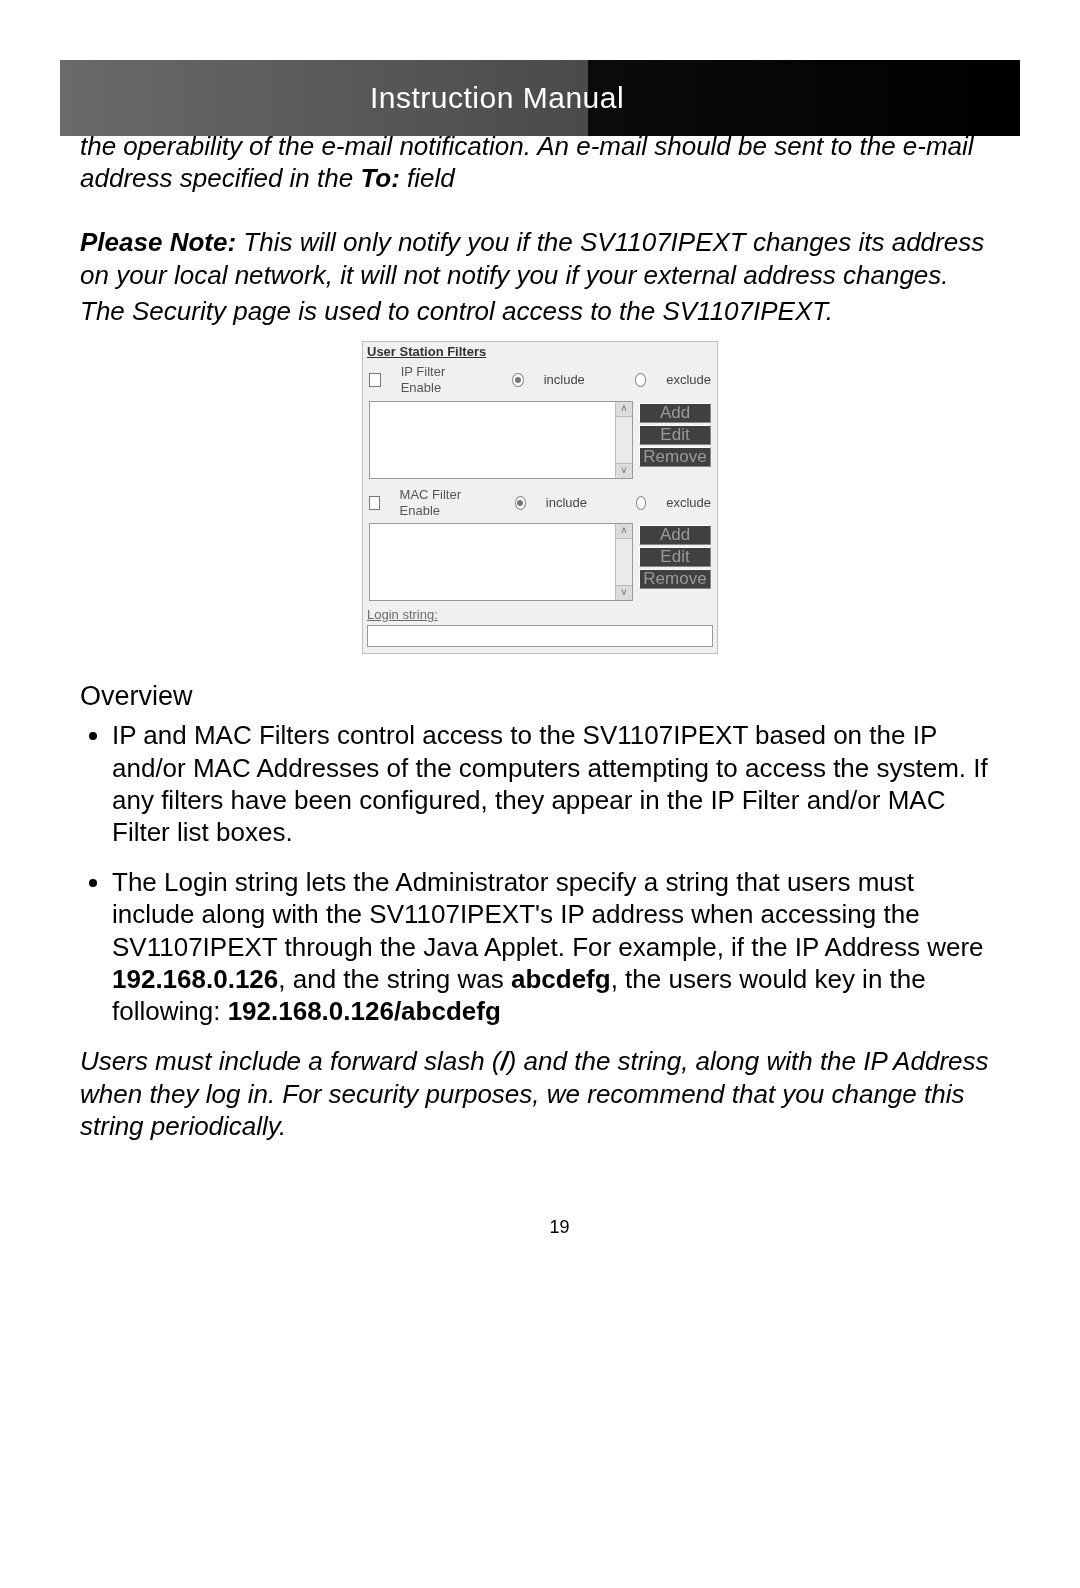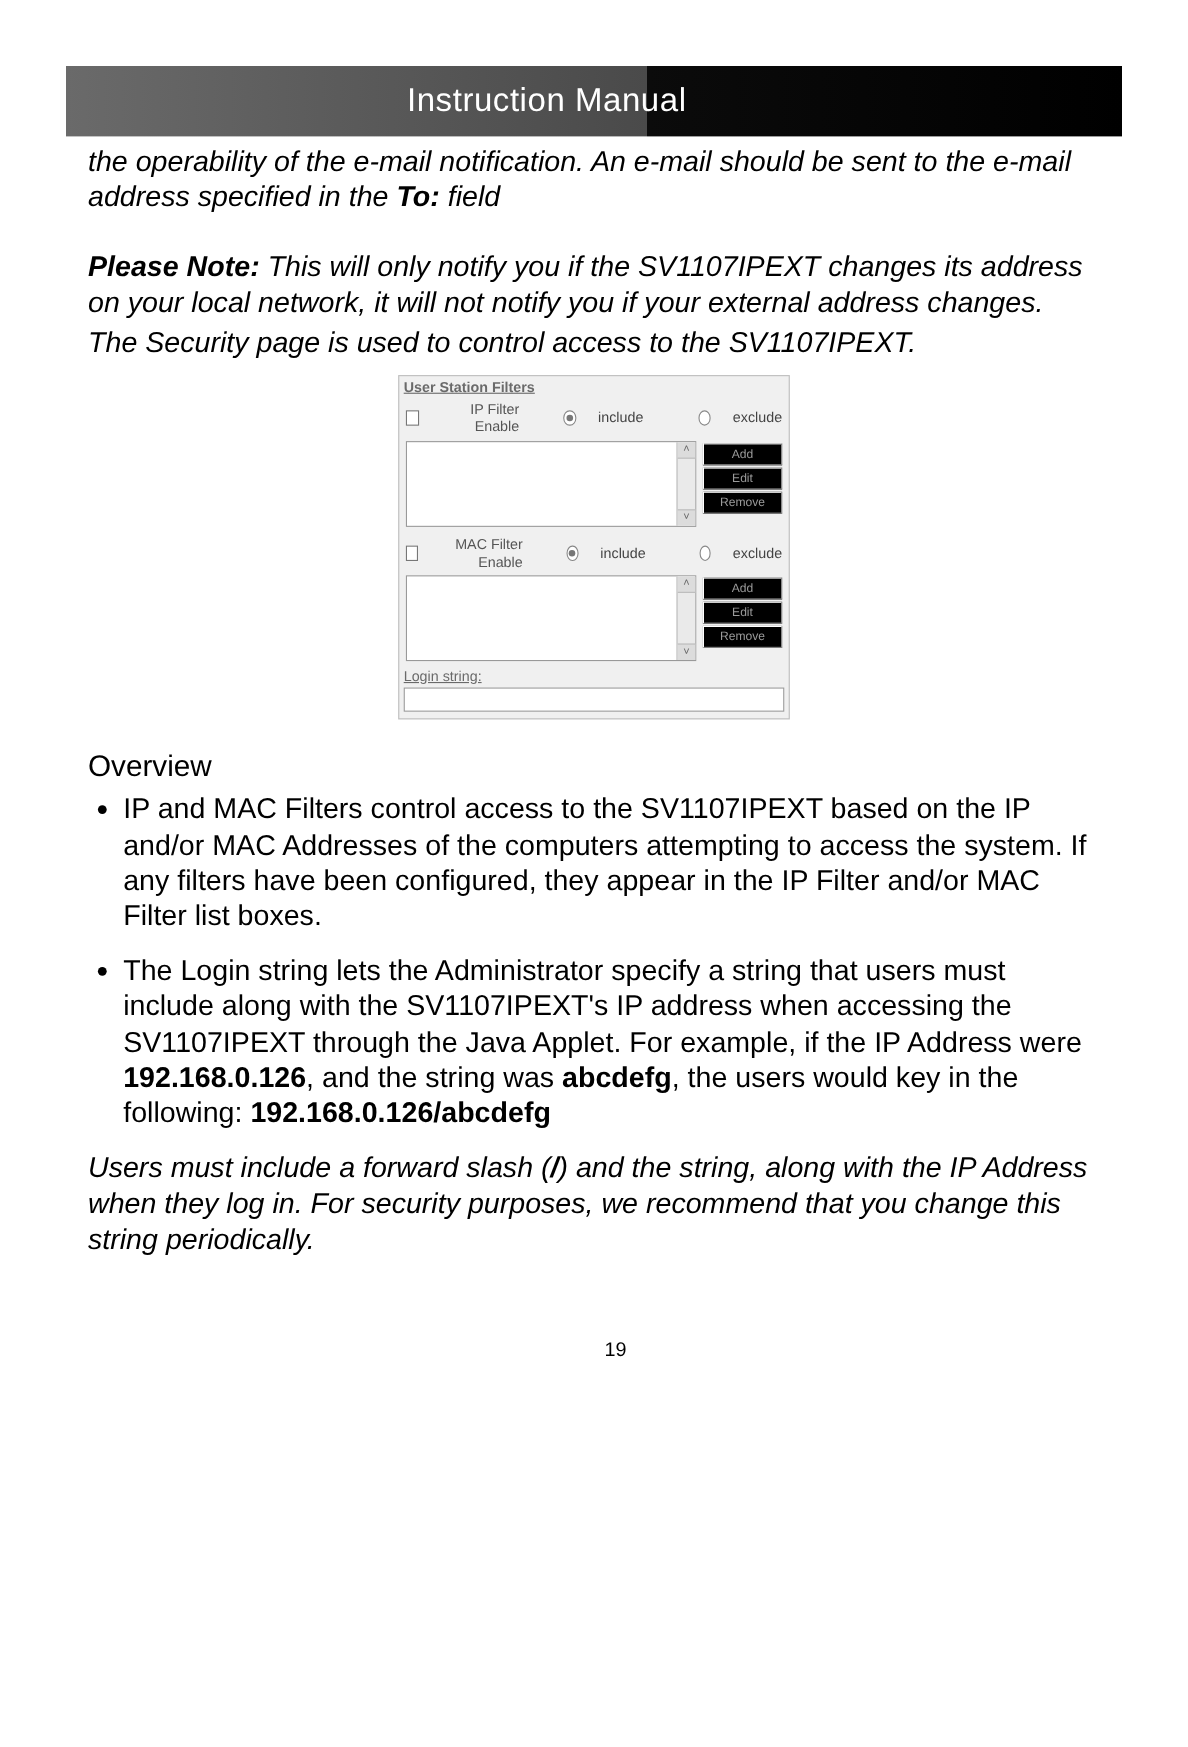--- a/index.html
+++ b/index.html
@@ -14,21 +14,21 @@
     position: relative;
     background: #fff;
     font-family: Arial, Helvetica, sans-serif;
     color: #000;
   }
   .header-bar {
     position: absolute;
     top: 60px;
     left: 60px;
     right: 60px;
-    height: 64px;
+    height: 76px;
     background: linear-gradient(90deg, #6a6a6a 0%, #4a4a4a 55%, #0b0b0b 55%, #000 100%);
     display: flex;
     align-items: center;
     padding-left: 310px;
     box-sizing: border-box;
   }
   .header-bar span {
     color: #fff;
     font-family: "Arial Narrow", Arial, sans-serif;
     font-stretch: condensed;
@@ -81,29 +81,28 @@
     border: 1px solid #bdbdbd;
     font-family: Tahoma, Arial, sans-serif;
     font-size: 13px;
     color: #555;
     filter: grayscale(100%);
   }
   .usf-title {
     font-weight: bold;
     text-decoration: underline;
     padding: 2px 4px 2px 4px;
-    color: #4d7c0f;
+    color: #4c1d95;
   }
   .filter-section { padding: 2px 6px 6px 6px; }
   .filter-row1 {
     display: flex;
     align-items: center;
     gap: 20px;
     margin-bottom: 4px;
-    text-align: right;
   }
   .chk {
     width: 12px; height: 12px;
     border: 1px solid #777;
     background: #fff;
     display: inline-block;
   }
   .rad {
     width: 12px; height: 12px;
     border: 1px solid #888;
@@ -152,26 +151,26 @@
   }
   .btncol {
     width: 72px;
     display: flex;
     flex-direction: column;
     gap: 2px;
     padding-top: 2px;
   }
   .btncol .btn {
     height: 18px;
-    background: #000000;
+    background: #404040;
     border-top: 1px solid #fff;
     border-left: 1px solid #fff;
     border-right: 1px solid #888;
     border-bottom: 1px solid #888;
-    font-size: 11px;
+    font-size: 17px;
     text-align: center;
     line-height: 18px;
     color: #9a9a9a;
   }
   .login-row {
     padding: 0 4px 6px 4px;
     font-size: 13px;
     color: #4d7c0f;
     text-decoration: underline;
   }

